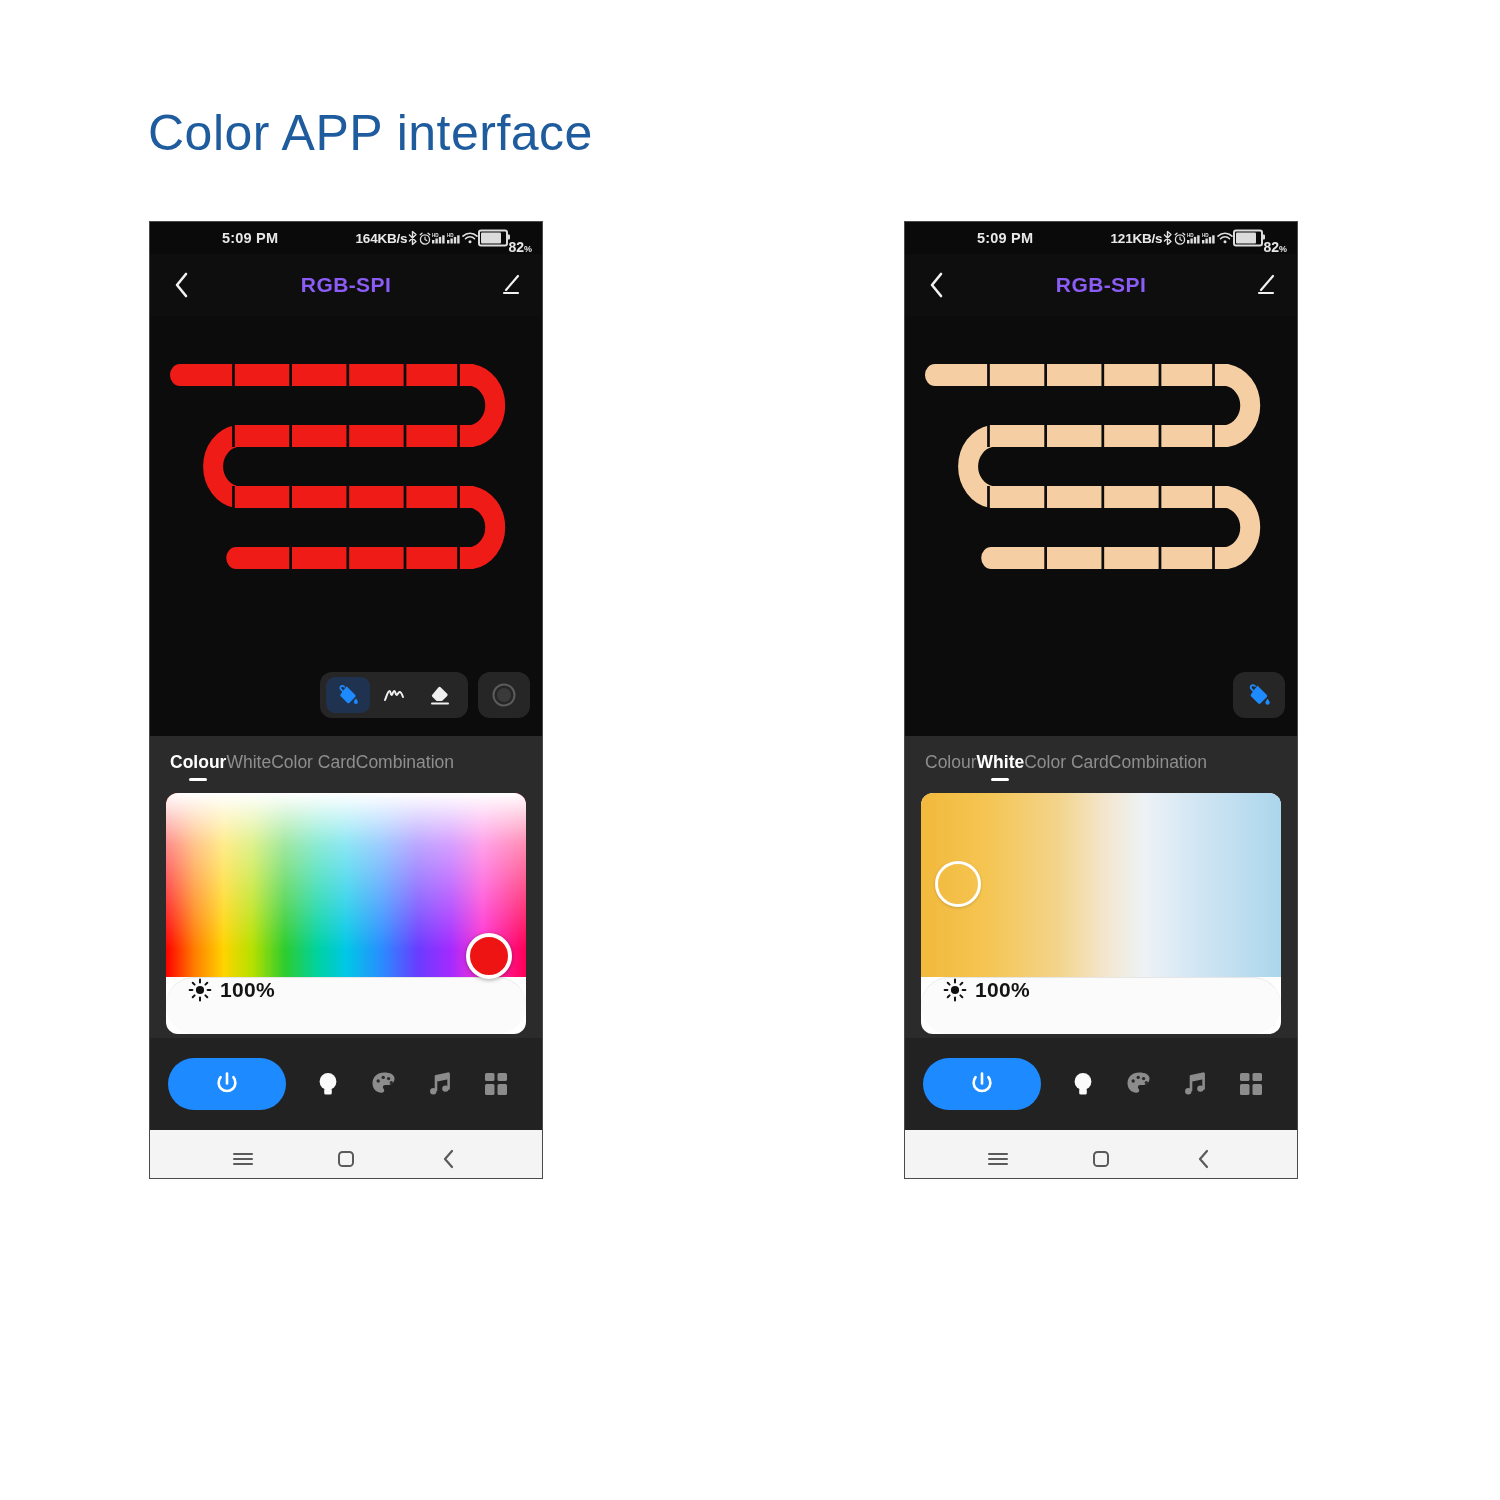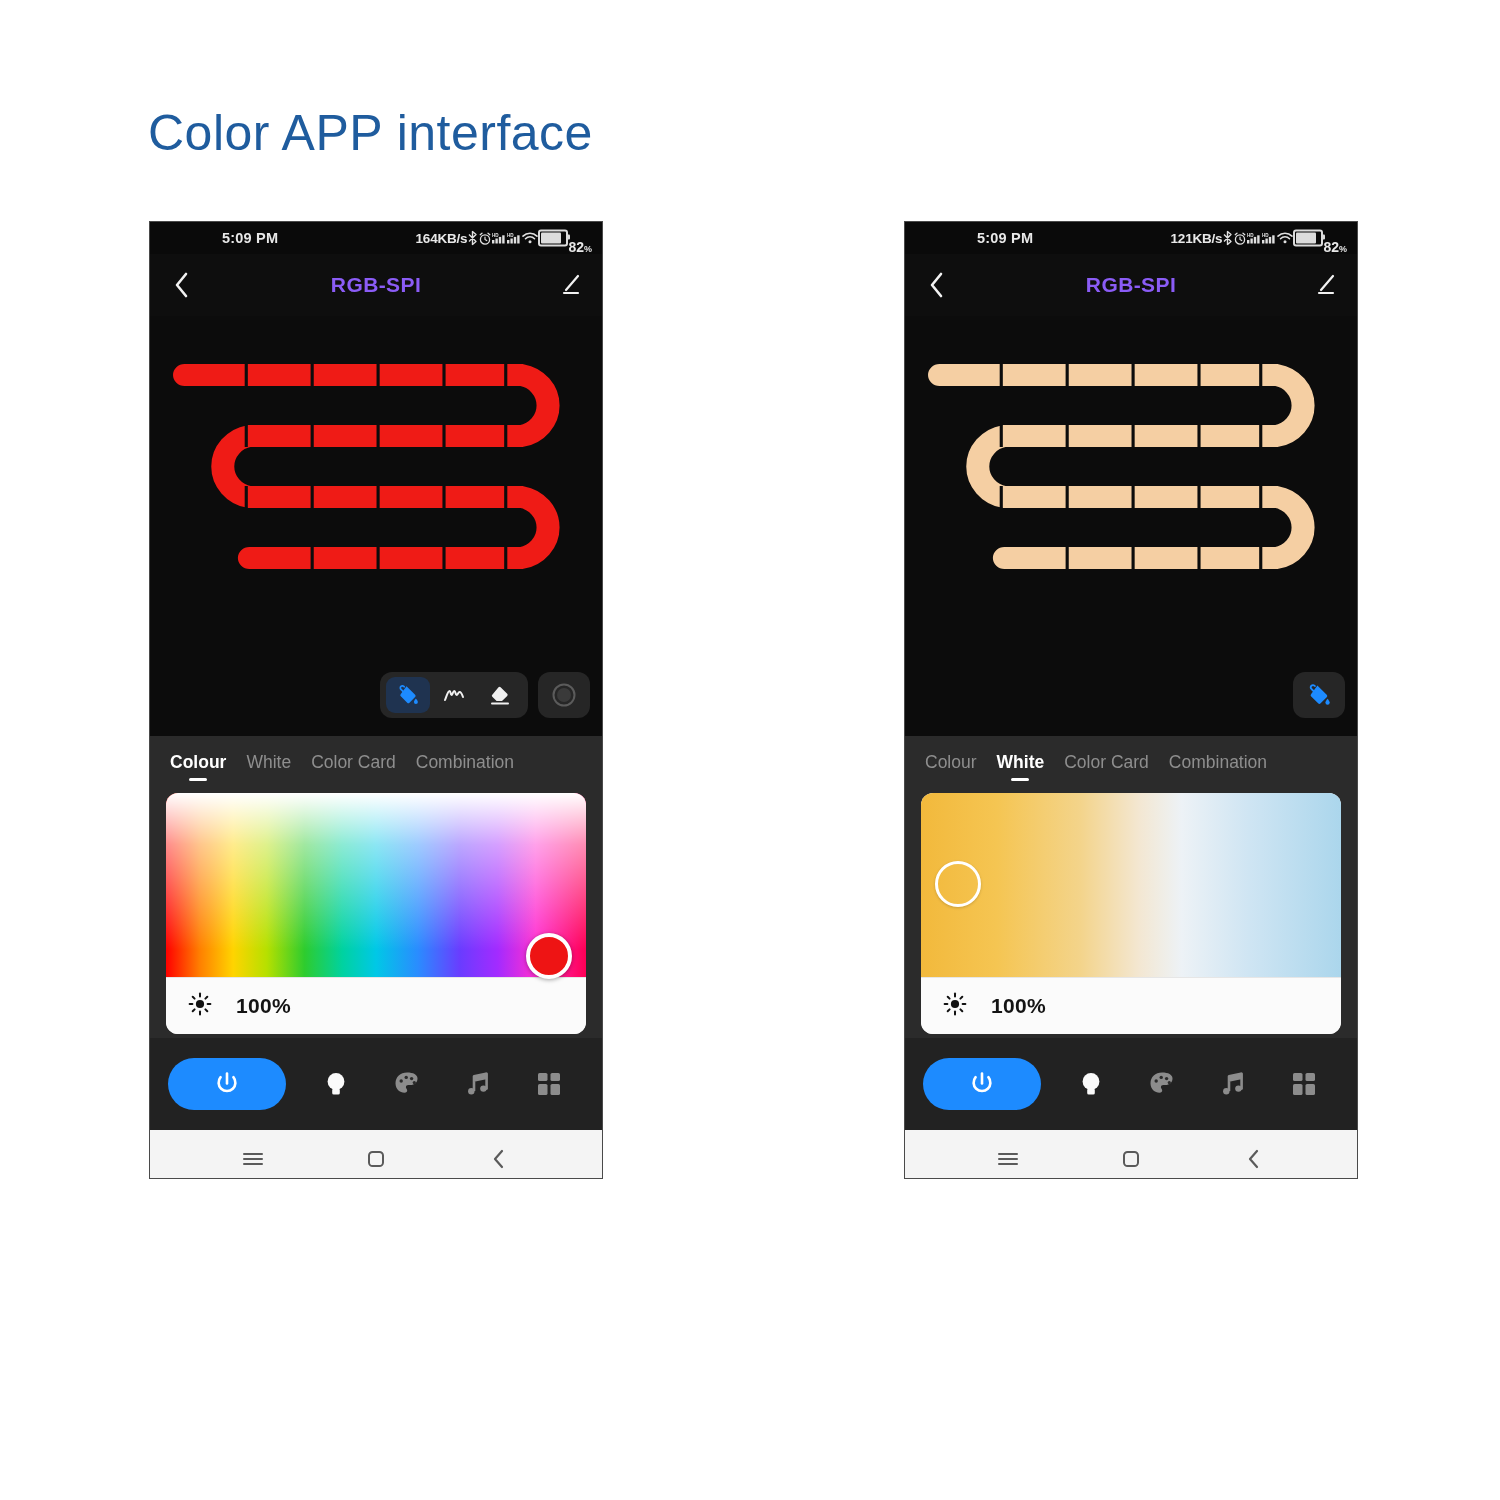--- a/index.html
+++ b/index.html
@@ -12,21 +12,21 @@
   
   .page-title{
     position:absolute;left:148px;top:106px;
     font-size:50px;line-height:1.1;
     color:#1F5C9E;letter-spacing:0.5px;
     font-weight:400;white-space:nowrap;
   }
 
   
   .phone{
-    position:absolute;top:222px;width:452px;height:956px;
+    position:absolute;top:222px;width:392px;height:956px;
     background:#0c0c0c;overflow:hidden;
     box-shadow:0 0 0 1px #4a4a4a;
   }
   .phone.left{left:150px;}
   .phone.right{left:905px;}
 
   
   .statusbar{
     position:relative;height:32px;background:#0a0a0a;
     display:flex;align-items:center;
@@ -84,21 +84,21 @@
     background:transparent;
   }
   .toolbtn.active{background:#1f3350;}
   .toolsingle{
     width:52px;height:46px;border-radius:12px;background:#262626;
     display:flex;align-items:center;justify-content:center;
   }
 
   
   .panel{background:#2b2b2b;position:relative;padding-bottom:4px;}
-  .tabs{display:flex;align-items:flex-start;gap:20px;padding:16px 20px 8px 20px;}
+  .tabs{display:flex;align-items:flex-start;padding:16px 20px 8px 20px;}
   .tab{
     position:relative;color:#8e8e8e;font-size:17.5px;
     padding-bottom:10px;white-space:nowrap;
   }
   .tab.active{color:#ffffff;font-weight:bold;}
   .tab.active::after{
     content:"";position:absolute;left:50%;transform:translateX(-50%);
     bottom:2px;width:18px;height:3px;background:#ffffff;border-radius:2px;
   }
 
@@ -127,22 +127,22 @@
     width:46px;height:46px;right:14px;bottom:-2px;
     background:#ee1414;border:4px solid #ffffff;
     box-shadow:0 1px 4px rgba(0,0,0,0.35);
   }
   .marker-ring{
     width:46px;height:46px;left:14px;top:68px;
     background:transparent;border:3.5px solid #ffffff;
     box-shadow:0 1px 3px rgba(0,0,0,0.18);
   }
   .bright-row{
-    height:56px;background:#fbfbfb;display:flex;align-items:center;
-    padding-left:22px;gap:24px;border-top:1px solid #e6e6e6;
+    height:56px;background:#fbfbfb;display:flex;align-items:flex-start;
+    padding-left:22px;gap:8px;border-top:1px solid #e6e6e6;border-radius:28px;
   }
   .bright-val{color:#141414;font-size:21px;font-weight:bold;letter-spacing:0.3px;}
 
   
   .actionbar{
     background:#222222;height:92px;display:flex;align-items:center;
     padding:0 18px;gap:0;
   }
   .power-pill{
     width:118px;height:52px;border-radius:26px;background:#1d8bff;

